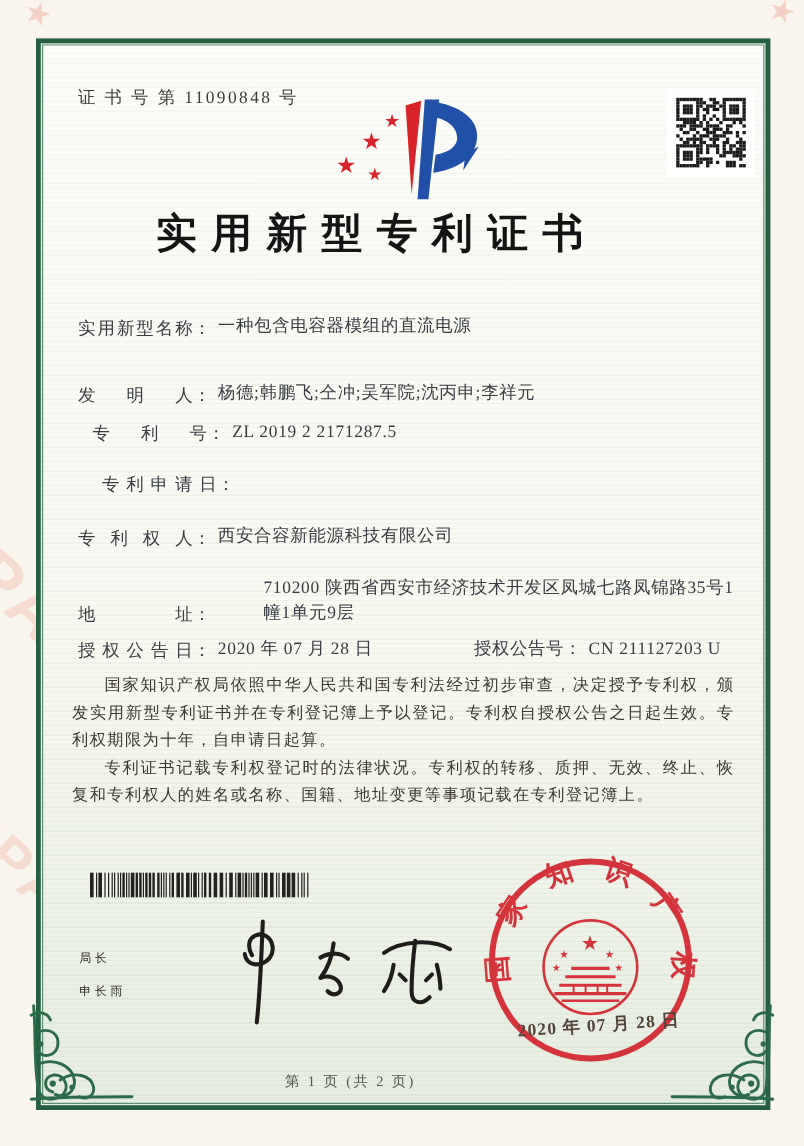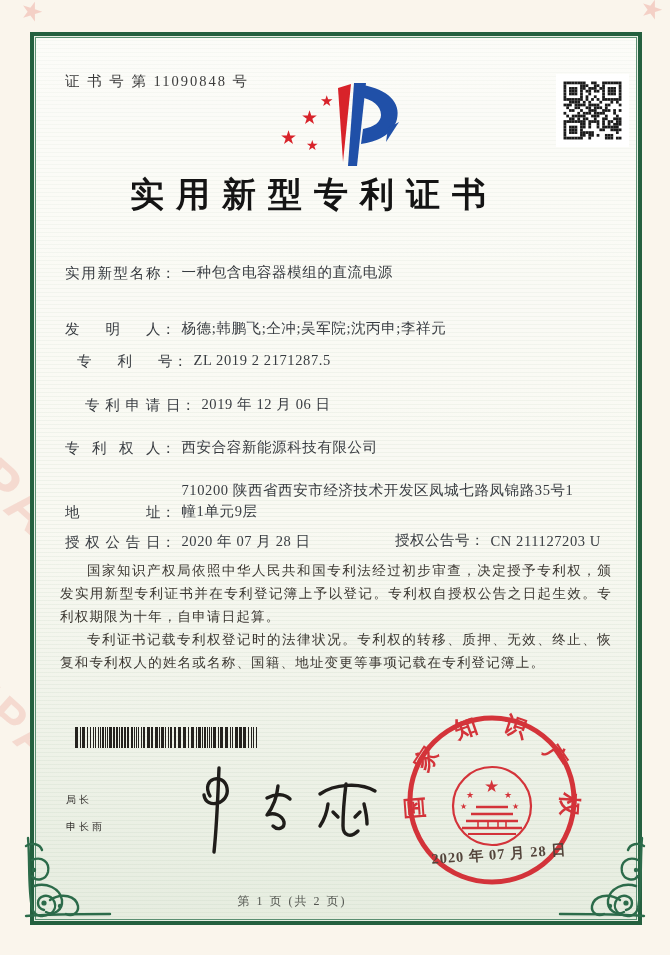--- a/index.html
+++ b/index.html
@@ -399,31 +399,30 @@
       <span class="f-value">杨德;韩鹏飞;仝冲;吴军院;沈丙申;李祥元</span>
     </div>
     <div class="frow" style="top:90px;margin-left:12px;">
       <span class="f-label">专利号</span>
       <span class="f-colon">：</span>
       <span class="f-value">ZL 2019 2 2171287.5</span>
     </div>
     <div class="frow" style="top:134px;margin-left:20px;">
       <span class="f-label">专利申请日</span>
       <span class="f-colon">：</span>
-      <span class="f-value">2019 年 12 月 06 日</span>
     </div>
     <div class="frow" style="top:177px;">
       <span class="f-label">专利权人</span>
       <span class="f-colon">：</span>
       <span class="f-value">西安合容新能源科技有限公司</span>
     </div>
     <div class="frow" style="top:220px;">
       <span class="f-label">地址</span>
       <span class="f-colon">：</span>
-      <span class="f-value" style="width:392px;">710200 陕西省西安市经济技术开发区凤城七路凤锦路35号1幢1单元9层</span>
+      <span class="f-value" style="width:392px;margin-left:38px;">710200 陕西省西安市经济技术开发区凤城七路凤锦路35号1幢1单元9层</span>
     </div>
     <div class="frow" style="top:271px; width:545px;">
       <span class="f-label">授权公告日</span>
       <span class="f-colon">：</span>
       <span class="f-value">2020 年 07 月 28 日</span>
       <span class="grant-right">
         <span class="f-label2">授权公告号</span>
         <span class="f-colon">：</span>
         <span class="f-value">CN 211127203 U</span>
       </span>

